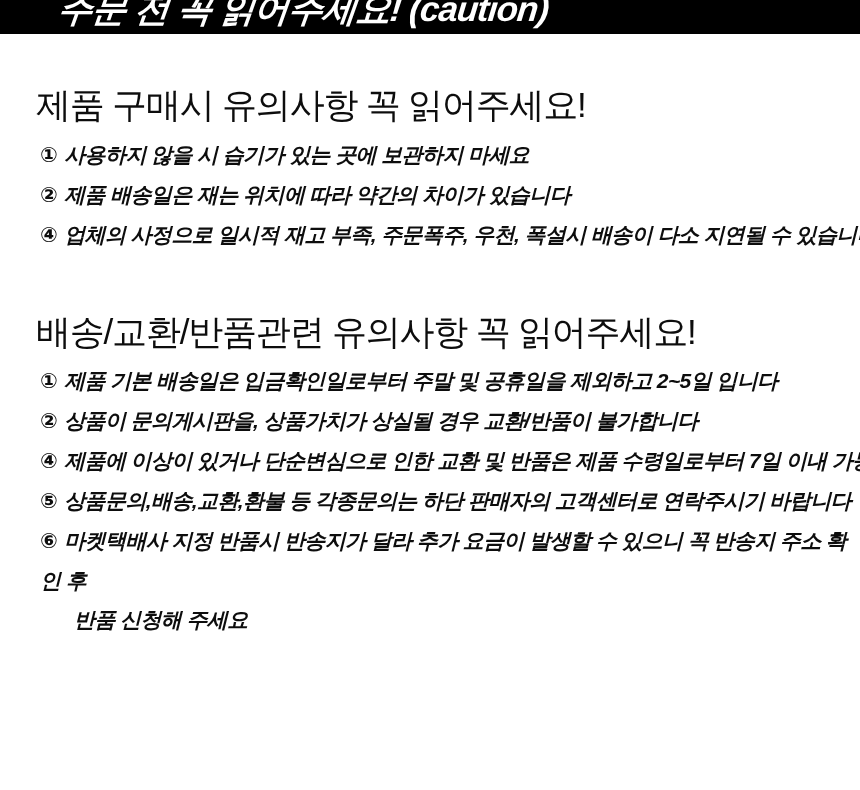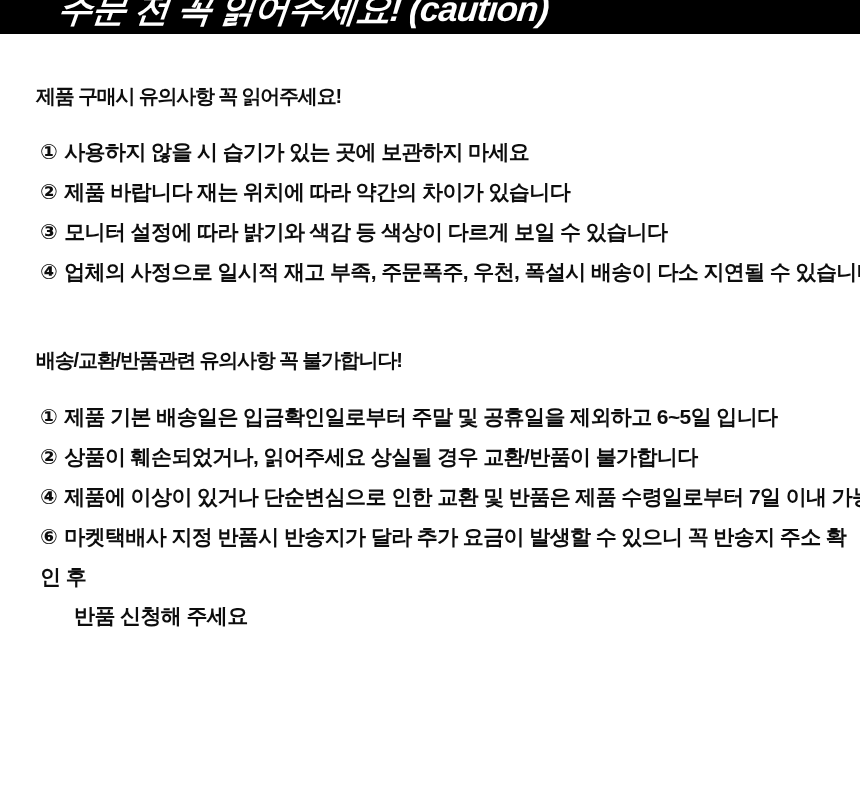--- a/index.html
+++ b/index.html
@@ -32,29 +32,29 @@
     font-size: 35px;
     letter-spacing: -1px;
     white-space: nowrap;
     transform: skewX(-6deg);
   }
   .content {
     padding-left: 36px;
     padding-right: 12px;
   }
   .sec-title {
-    font-size: 20px;
-    font-weight: 700;
+    font-size: 35px;
+    font-weight: 400;
     letter-spacing: -1.2px;
     line-height: 1.22;
     margin: 0;
   }
   .section-caution { margin-top: 50px; }
   .section-notice  { margin-top: 56px; }
-  .list { margin-top: 24px; }
+  .list { margin-top: 8px; font-style: italic; }
   .item {
     font-size: 21px;
     font-weight: 800;
     letter-spacing: -0.6px;
     line-height: 40px;
     white-space: nowrap;
     padding-left: 4px;
   }
   .num {
     display: inline-block;
@@ -79,42 +79,42 @@
 
 <div class="content">
 
   <div class="section-caution">
     <h1 class="sec-title">제품 구매시 유의사항 꼭 읽어주세요!</h1>
     <div class="list">
       <div class="item">
         <span class="num">①</span><span>사용하지 않을 시 습기가 있는 곳에 보관하지 마세요</span>
       </div>
       <div class="item">
-        <span class="num">②</span><span>제품 바랍니다 재는 위치에 따라 약간의 차이가 있습니다</span>
-      </div>
-      <div class="item">
-        <span class="num">③</span><span>모니터 설정에 따라 밝기와 색감 등 색상이 다르게 보일 수 있습니다</span>
+        <span class="num">②</span><span>제품 배송일은 재는 위치에 따라 약간의 차이가 있습니다</span>
       </div>
       <div class="item">
         <span class="num">④</span><span>업체의 사정으로 일시적 재고 부족, 주문폭주, 우천, 폭설시 배송이 다소 지연될 수 있습니다</span>
       </div>
     </div>
   </div>
 
   <div class="section-notice">
-    <h1 class="sec-title">배송/교환/반품관련 유의사항 꼭 불가합니다!</h1>
+    <h1 class="sec-title">배송/교환/반품관련 유의사항 꼭 읽어주세요!</h1>
     <div class="list">
       <div class="item">
-        <span class="num">①</span><span>제품 기본 배송일은 입금확인일로부터 주말 및 공휴일을 제외하고 6~5일 입니다</span>
+        <span class="num">①</span><span>제품 기본 배송일은 입금확인일로부터 주말 및 공휴일을 제외하고 2~5일 입니다</span>
       </div>
       <div class="item">
-        <span class="num">②</span><span>상품이 훼손되었거나, 읽어주세요 상실될 경우 교환/반품이 불가합니다</span>
+        <span class="num">②</span><span>상품이 문의게시판을, 상품가치가 상실될 경우 교환/반품이 불가합니다</span>
       </div>
       <div class="item">
         <span class="num">④</span><span>제품에 이상이 있거나 단순변심으로 인한 교환 및 반품은 제품 수령일로부터 7일 이내 가능합니다</span>
+      </div>
+      <div class="item">
+        <span class="num">⑤</span><span>상품문의,배송,교환,환불 등 각종문의는 하단 판매자의 고객센터로 연락주시기 바랍니다</span>
       </div>
       <div class="item item-wrap">
         <span class="num">⑥</span><span>마켓택배사 지정 반품시 반송지가 달라 추가 요금이 발생할 수 있으니 꼭 반송지 주소 확인 후</span>
         <div class="item-cont">반품 신청해 주세요</div>
       </div>
     </div>
   </div>
 
 </div>
 

